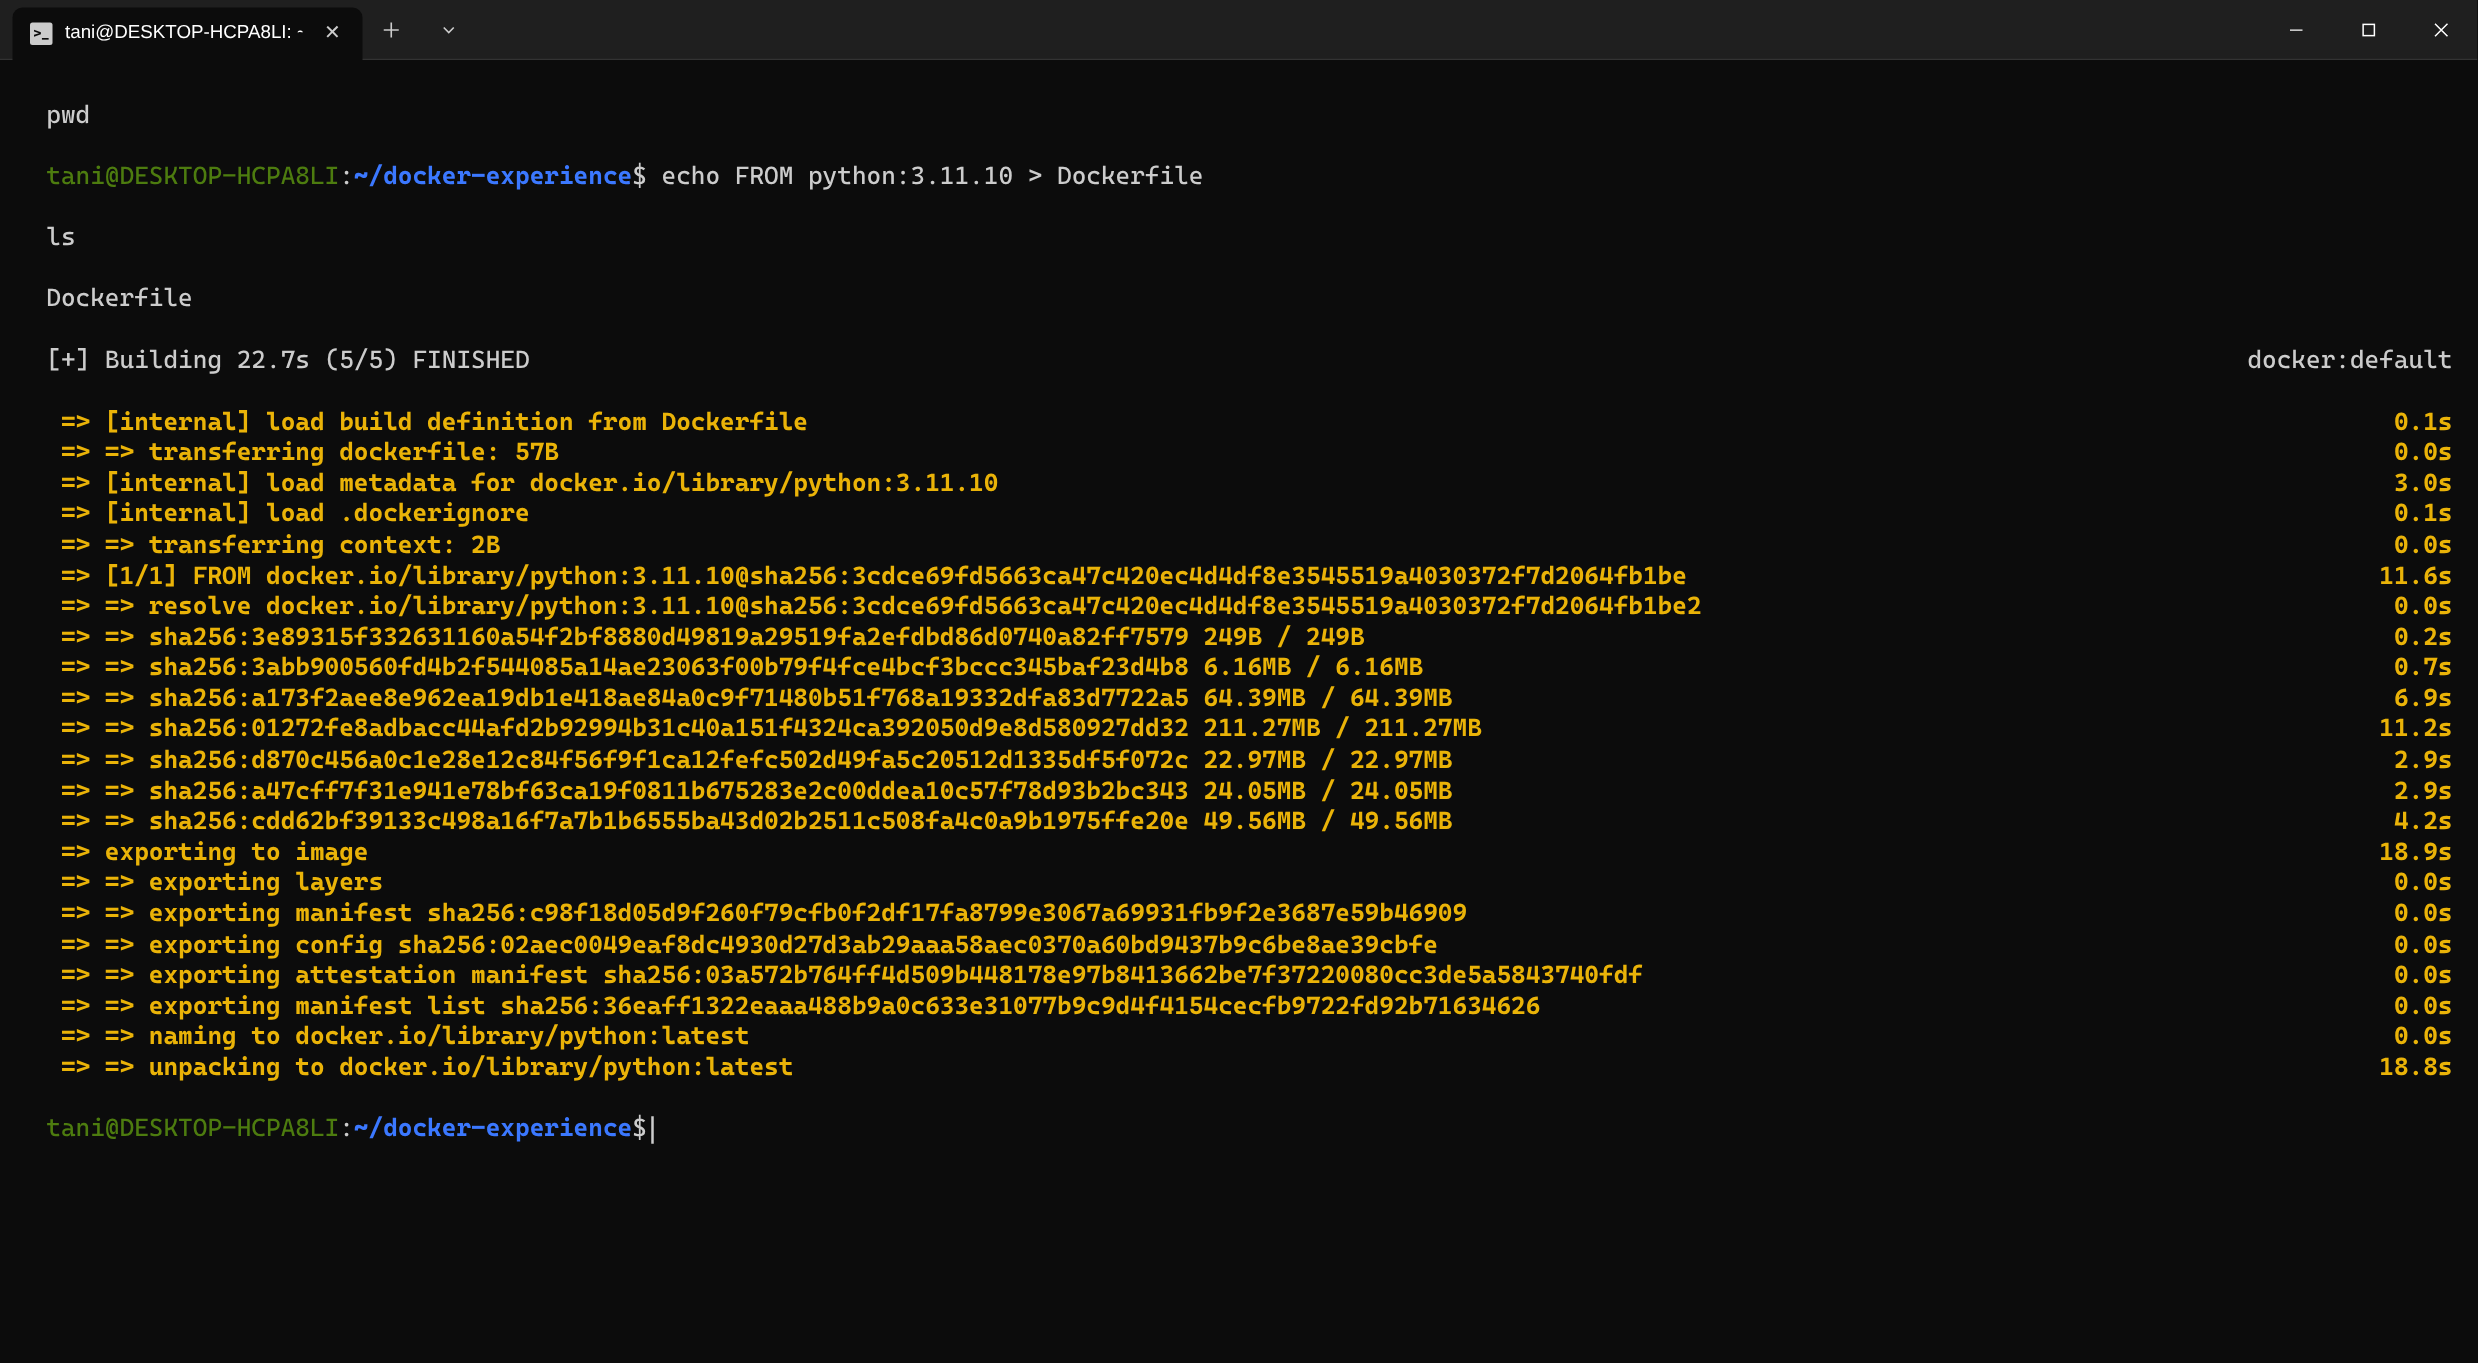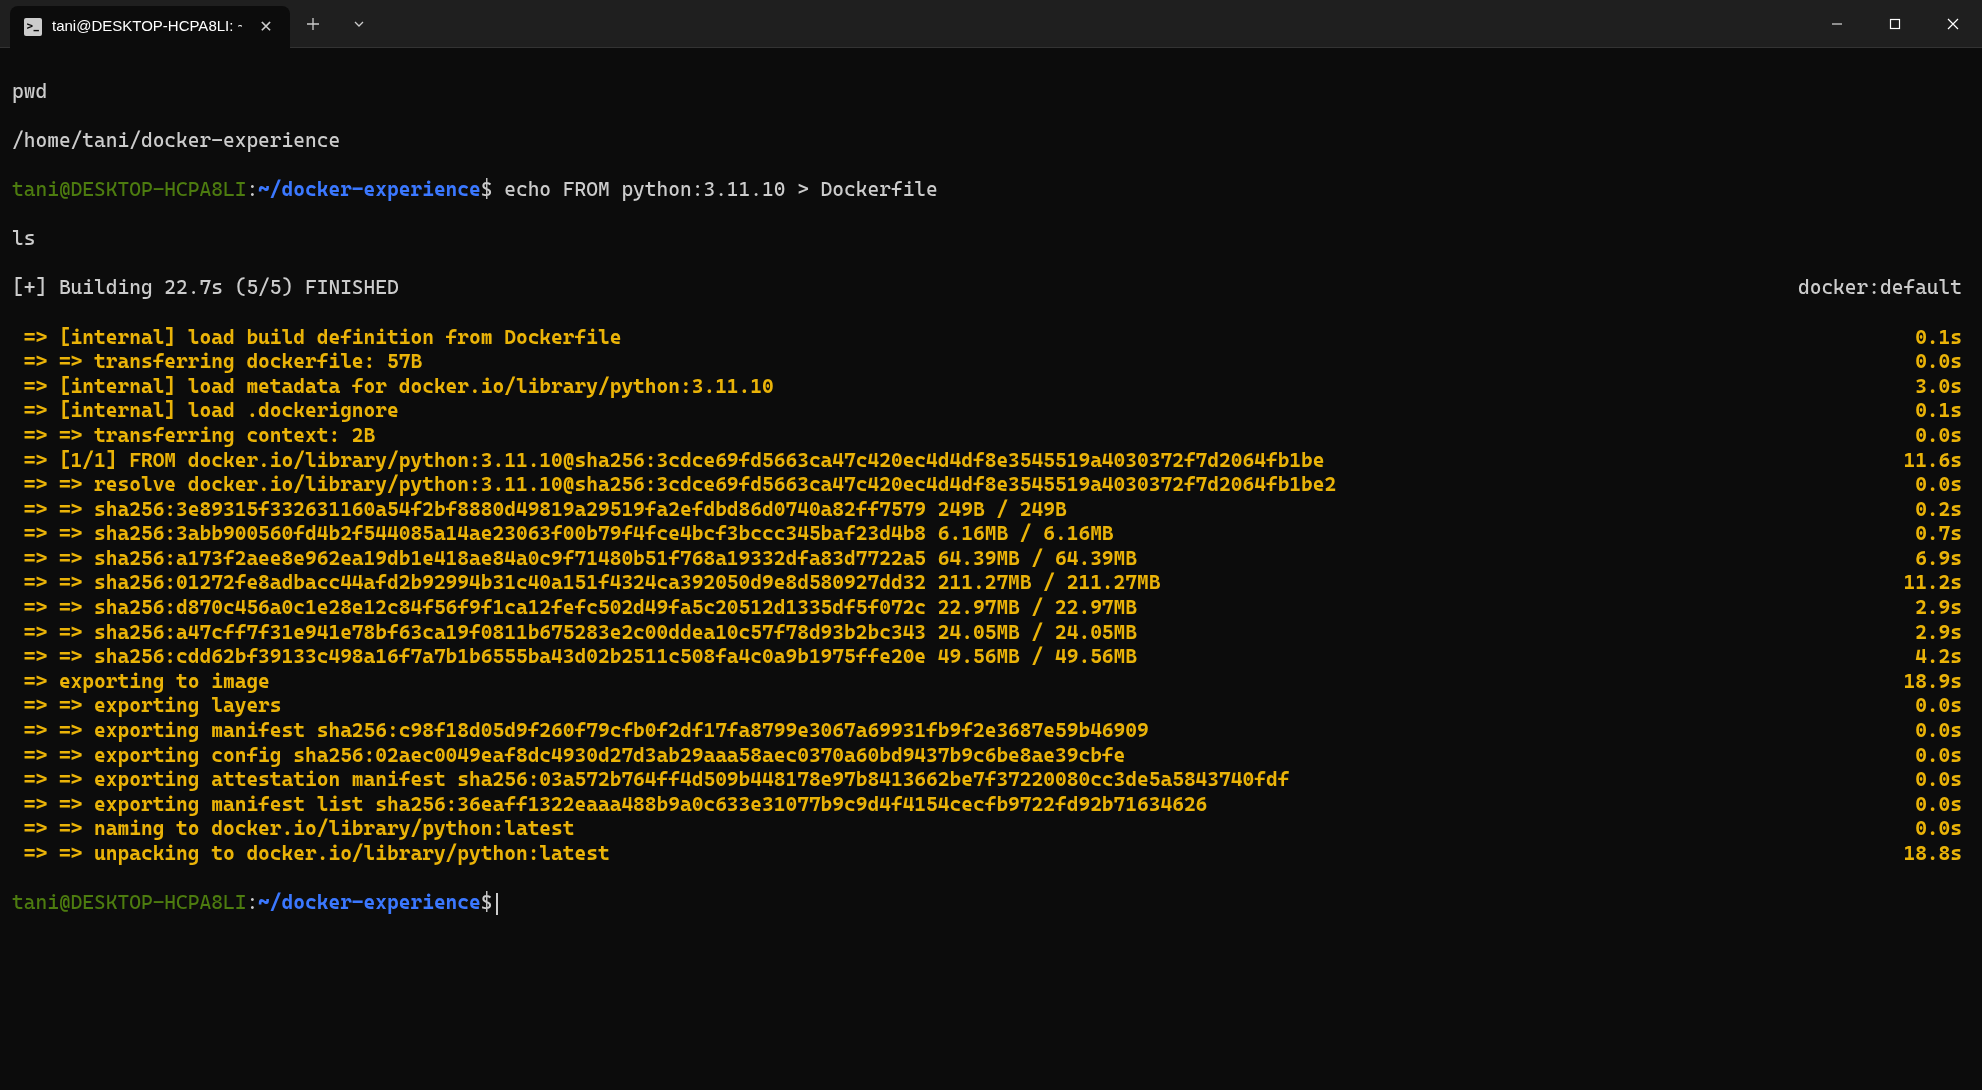--- a/index.html
+++ b/index.html
@@ -82,20 +82,21 @@
       width: 58px;
       height: 38px;
       display: flex;
       align-items: center;
       justify-content: center;
       color: #fff;
     }
     .terminal {
       padding: 6px 12px;
       white-space: pre;
+      margin-left: 25px;
     }
     .line { display: flex; }
     .line-left { flex: 1; white-space: pre; overflow: hidden; }
     .line-right { white-space: pre; padding-right: 8px; text-align: center; }
     .white { color: #cccccc; }
     .green { color: #4d7c0f; text-align: right; }
     .bblue { color: #3b78ff; font-weight: bold; }
     .blue { color: #eab308; font-weight: bold; }
     .cursor {
       display: inline-block;
@@ -140,19 +141,19 @@
     <div class="win-btn">
       <svg width="12" height="12" viewBox="0 0 12 12">
           <path d="M1 1l10 10M11 1L1 11" stroke="#fff" stroke-width="1.2"></path>
         </svg>
     </div>
   </div>
 </div>
 
 <div class="terminal">
 <div class="white">pwd</div>
-<div class="white">/home/tani/docker-experience</div>
 <div><span class="green">tani@DESKTOP-HCPA8LI</span><span class="white">:</span><span class="bblue">~/docker-experience</span><span class="white">$</span><span class="white"> echo FROM python:3.11.10 &gt; Dockerfile</span></div>
 <div class="white">ls</div>
+<div class="white">Dockerfile</div>
 <div class="line"><span class="line-left white">[+] Building 22.7s (5/5) FINISHED</span><span class="line-right white">docker:default</span></div>
 <div id="build-steps"><div class="line blue"><span class="line-left"> =&gt; [internal] load build definition from Dockerfile</span><span class="line-right">0.1s</span></div><div class="line blue"><span class="line-left"> =&gt; =&gt; transferring dockerfile: 57B</span><span class="line-right">0.0s</span></div><div class="line blue"><span class="line-left"> =&gt; [internal] load metadata for docker.io/library/python:3.11.10</span><span class="line-right">3.0s</span></div><div class="line blue"><span class="line-left"> =&gt; [internal] load .dockerignore</span><span class="line-right">0.1s</span></div><div class="line blue"><span class="line-left"> =&gt; =&gt; transferring context: 2B</span><span class="line-right">0.0s</span></div><div class="line blue"><span class="line-left"> =&gt; [1/1] FROM docker.io/library/python:3.11.10@sha256:3cdce69fd5663ca47c420ec4d4df8e3545519a4030372f7d2064fb1be</span><span class="line-right">11.6s</span></div><div class="line blue"><span class="line-left"> =&gt; =&gt; resolve docker.io/library/python:3.11.10@sha256:3cdce69fd5663ca47c420ec4d4df8e3545519a4030372f7d2064fb1be2</span><span class="line-right">0.0s</span></div><div class="line blue"><span class="line-left"> =&gt; =&gt; sha256:3e89315f332631160a54f2bf8880d49819a29519fa2efdbd86d0740a82ff7579 249B / 249B</span><span class="line-right">0.2s</span></div><div class="line blue"><span class="line-left"> =&gt; =&gt; sha256:3abb900560fd4b2f544085a14ae23063f00b79f4fce4bcf3bccc345baf23d4b8 6.16MB / 6.16MB</span><span class="line-right">0.7s</span></div><div class="line blue"><span class="line-left"> =&gt; =&gt; sha256:a173f2aee8e962ea19db1e418ae84a0c9f71480b51f768a19332dfa83d7722a5 64.39MB / 64.39MB</span><span class="line-right">6.9s</span></div><div class="line blue"><span class="line-left"> =&gt; =&gt; sha256:01272fe8adbacc44afd2b92994b31c40a151f4324ca392050d9e8d580927dd32 211.27MB / 211.27MB</span><span class="line-right">11.2s</span></div><div class="line blue"><span class="line-left"> =&gt; =&gt; sha256:d870c456a0c1e28e12c84f56f9f1ca12fefc502d49fa5c20512d1335df5f072c 22.97MB / 22.97MB</span><span class="line-right">2.9s</span></div><div class="line blue"><span class="line-left"> =&gt; =&gt; sha256:a47cff7f31e941e78bf63ca19f0811b675283e2c00ddea10c57f78d93b2bc343 24.05MB / 24.05MB</span><span class="line-right">2.9s</span></div><div class="line blue"><span class="line-left"> =&gt; =&gt; sha256:cdd62bf39133c498a16f7a7b1b6555ba43d02b2511c508fa4c0a9b1975ffe20e 49.56MB / 49.56MB</span><span class="line-right">4.2s</span></div><div class="line blue"><span class="line-left"> =&gt; exporting to image</span><span class="line-right">18.9s</span></div><div class="line blue"><span class="line-left"> =&gt; =&gt; exporting layers</span><span class="line-right">0.0s</span></div><div class="line blue"><span class="line-left"> =&gt; =&gt; exporting manifest sha256:c98f18d05d9f260f79cfb0f2df17fa8799e3067a69931fb9f2e3687e59b46909</span><span class="line-right">0.0s</span></div><div class="line blue"><span class="line-left"> =&gt; =&gt; exporting config sha256:02aec0049eaf8dc4930d27d3ab29aaa58aec0370a60bd9437b9c6be8ae39cbfe</span><span class="line-right">0.0s</span></div><div class="line blue"><span class="line-left"> =&gt; =&gt; exporting attestation manifest sha256:03a572b764ff4d509b448178e97b8413662be7f37220080cc3de5a5843740fdf</span><span class="line-right">0.0s</span></div><div class="line blue"><span class="line-left"> =&gt; =&gt; exporting manifest list sha256:36eaff1322eaaa488b9a0c633e31077b9c9d4f4154cecfb9722fd92b71634626</span><span class="line-right">0.0s</span></div><div class="line blue"><span class="line-left"> =&gt; =&gt; naming to docker.io/library/python:latest</span><span class="line-right">0.0s</span></div><div class="line blue"><span class="line-left"> =&gt; =&gt; unpacking to docker.io/library/python:latest</span><span class="line-right">18.8s</span></div></div>
 <div><span class="green">tani@DESKTOP-HCPA8LI</span><span class="white">:</span><span class="bblue">~/docker-experience</span><span class="white">$</span><span class="cursor"></span></div>
 </div>
 
 </body></html>

